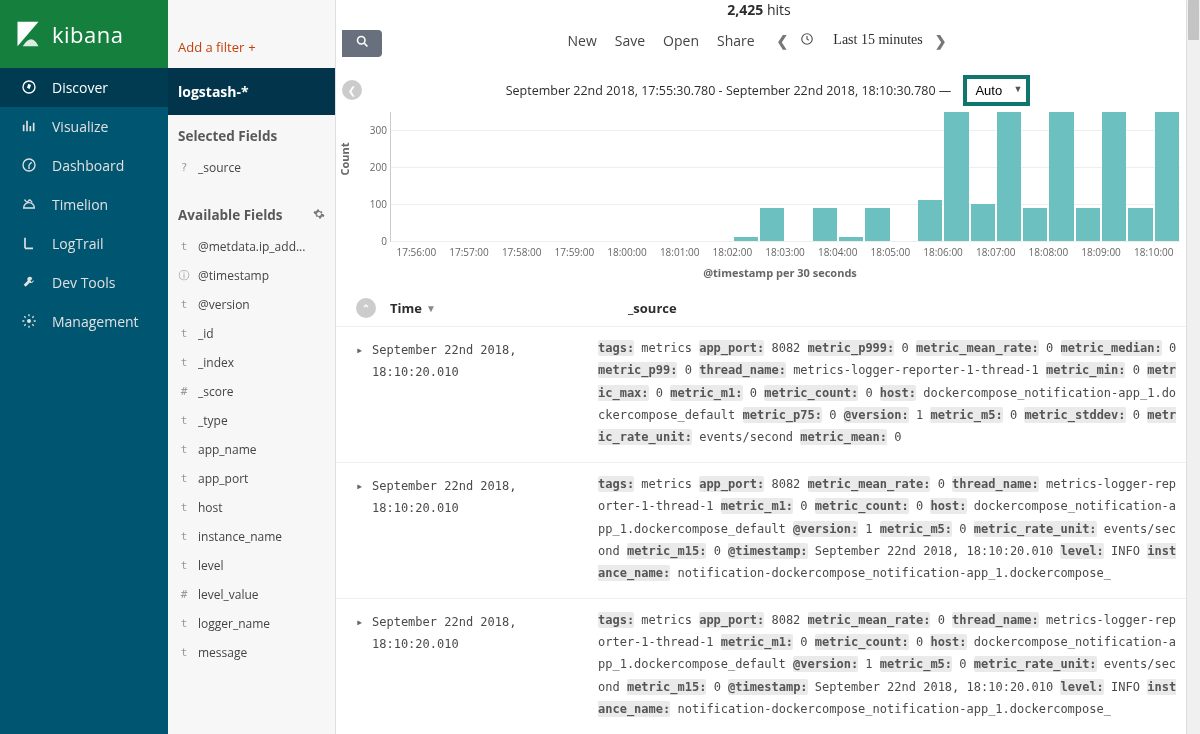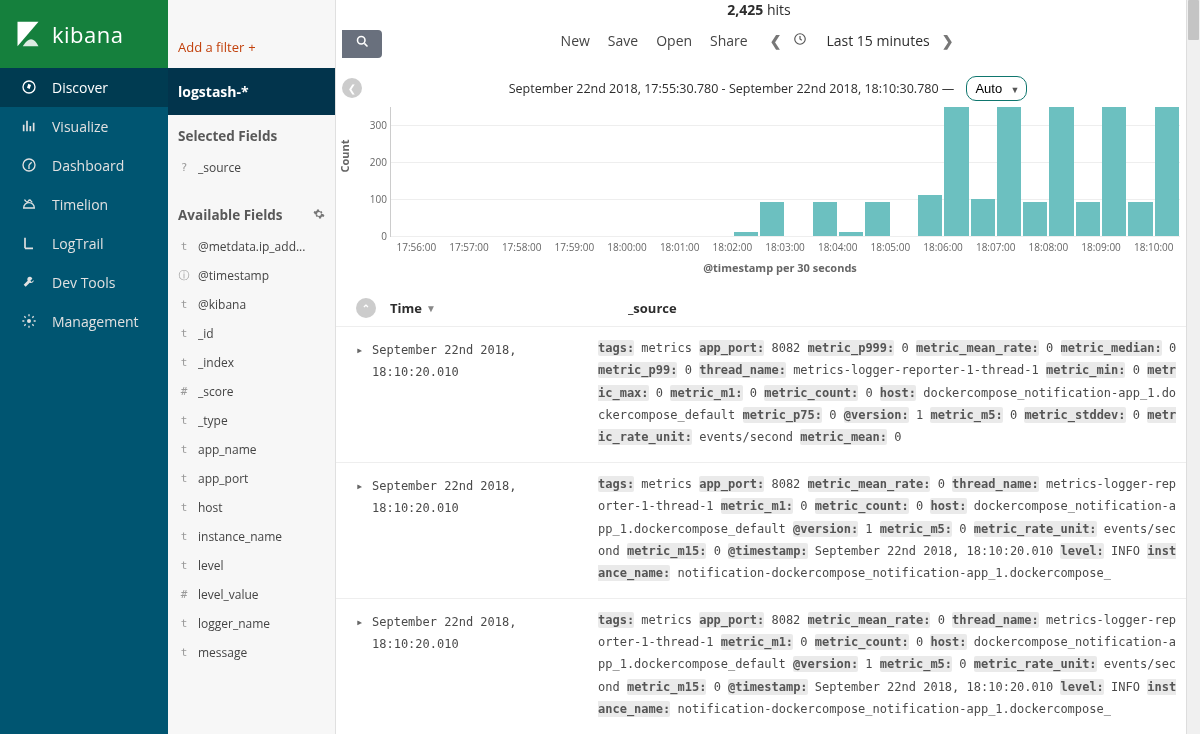--- a/index.html
+++ b/index.html
@@ -34,34 +34,34 @@
 .scroll-thumb{position:absolute; left:1px; right:1px; top:0; height:40px; background:#c4c4c4; border-radius:1px;}
 
 
 .topbar { height: 30px; display: flex; align-items: center; padding: 0 24px 0 6px; gap: 12px; font-size: 14px; flex-direction: column;}
 .hits { flex: 1; padding-left:0; }
 .hits b { font-weight: 700; }
 .top-links { display: flex; gap: 18px; align-items: center; }
 .top-link { color: #444; cursor: pointer; }
 .time-box { display: flex; align-items: center; gap: 8px; }
 .chev { color:#777; cursor:pointer; padding:0 4px; font-weight:bold;}
-.clock { display:flex; align-items:center; gap:19px;}
+.clock { display:flex; align-items:flex-start; gap:19px;font-family:Liberation Serif, serif;}
 
 
 .searchbar-row { display: flex; padding: 0 20px 10px 6px; gap:0; height:38px; align-items:stretch;}
 .search-input { flex: 1; border: 2px solid #0079a5; border-radius: 4px 0 0 4px; padding: 6px 10px; font-size: 14px; display:flex; align-items:center; justify-content:space-between; }
 .search-input input { border:none; outline:none; flex:1; font-size:14px; font-style:italic; color:#999; background:transparent;}
 .search-input input::placeholder{color:#888; font-style:italic;}
 .lucene-hint { color:#0079a5; font-size:14px; font-style:normal;}
 .search-btn { width: 40px; background: #69707d; display:flex; align-items:center; justify-content:center; border-radius:0 4px 4px 0; cursor:pointer; color:#fff; border:2px solid #69707d;}
 
 
 .histogram-header { display:flex; align-items:center; justify-content:center; gap:12px; padding: 8px 20px 6px 20px; font-size: 12.5px; color:#2d2d2d; position:relative;}
 .collapse-circle{position:absolute; left:6px; width:20px; height:20px; border-radius:50%; background:#ccc; color:#fff; display:flex; align-items:center; justify-content:center; font-size:10px; cursor:pointer;}
-.interval-select { border:1px solid #0f766e; padding:4px 24px 4px 8px; font-size:13px; border-radius:10px; appearance:none; background:#fff; position:relative;text-align:center;}
+.interval-select { border:4px solid #0f766e; padding:4px 24px 4px 8px; font-size:13px; border-radius:0; appearance:none; background:#fff; position:relative;text-align:center;}
 .select-wrap{position:relative;}
 .select-wrap::after{content:"▼"; position:absolute; right:8px; top:7px; font-size:9px; color:#555; pointer-events:none;}
 .histogram { height: 180px; padding: 0 20px 0 44px; position:relative; }
 .y-label{position:absolute; left:8px; top:50%; transform:rotate(-90deg) translateX(30px); transform-origin:left; font-size:11px; color:#666; font-weight:700;}
 .chart-area{position:relative; height:130px; border-bottom:1px solid #ccc; border-left:1px solid #ccc; margin-left:10px;}
 .grid-line{position:absolute; left:0; right:0; border-top:1px solid #eee;}
 .y-tick{position:absolute; left:-30px; font-size:10px; color:#666; transform:translateY(-50%); width:26px; text-align:right;}
 .bars{position:absolute; left:0; right:0; bottom:0; top:0; display:flex; align-items:flex-end;}
 .bar{background:#6cc0c0; margin:0 1px; flex:1;}
 .x-ticks{display:flex; margin-left:10px; font-size:10px; color:#666; padding-top:3px;}
@@ -189,21 +189,21 @@
           <div class="field-row">
             <span class="field-type">t</span>
             <span class="field-name">@metdata.ip_add...</span>
           </div>
           <div class="field-row">
             <span class="field-type">ⓘ</span>
             <span class="field-name">@timestamp</span>
           </div>
           <div class="field-row">
             <span class="field-type">t</span>
-            <span class="field-name">@kibana</span>
+            <span class="field-name">@version</span>
           </div>
           <div class="field-row">
             <span class="field-type">t</span>
             <span class="field-name">_id</span>
           </div>
           <div class="field-row">
             <span class="field-type">t</span>
             <span class="field-name">_index</span>
           </div>
           <div class="field-row">

